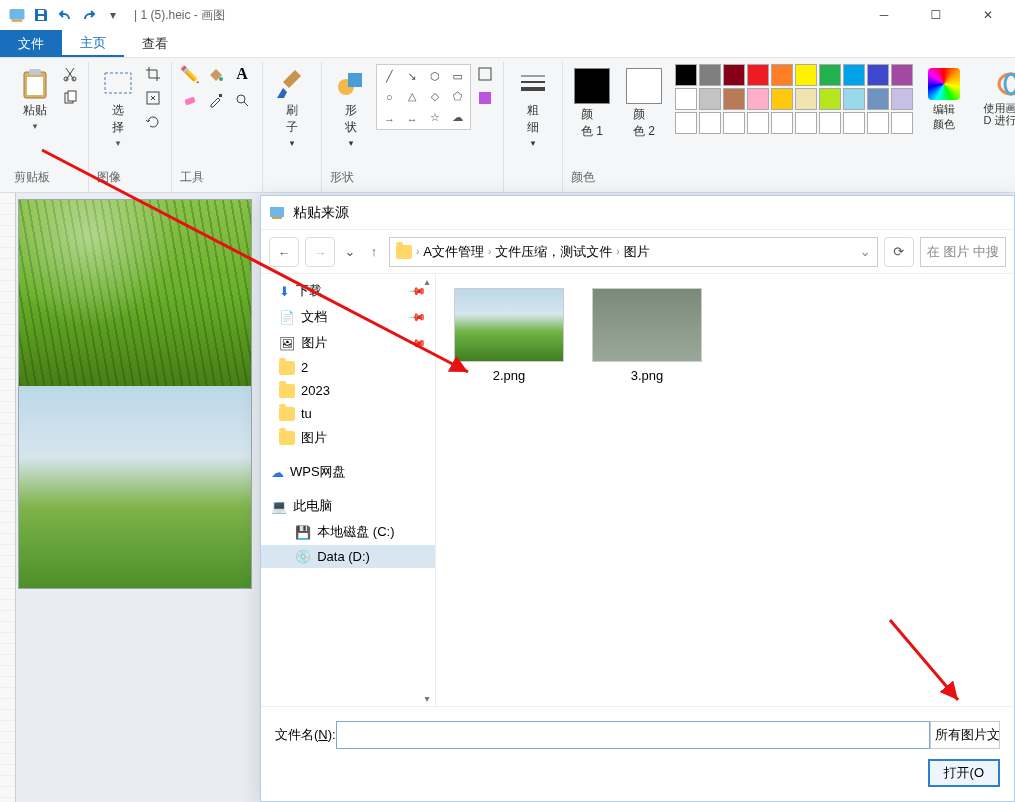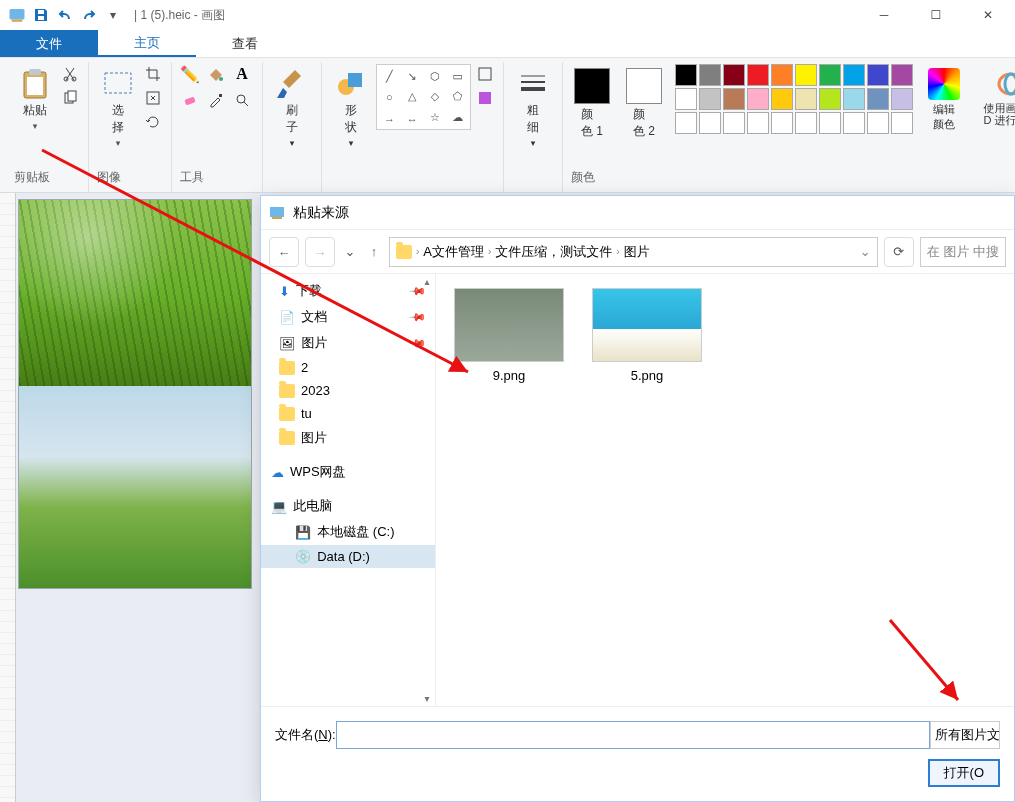--- a/index.html
+++ b/index.html
@@ -9,21 +9,21 @@
 .titlebar { height: 30px; background: #fff; display: flex; align-items: center; padding: 0 4px; font-size: 12px; color: #555; }
 .titlebar .app-icon { width: 18px; height: 18px; margin: 0 4px; }
 .qat { display: flex; gap: 2px; align-items: center; }
 .qat-btn { width: 22px; height: 22px; display: flex; align-items: center; justify-content: center; color: #1a6fbd; }
 .title-text { margin-left: 10px; color: #666; }
 .winctl { margin-left: auto; display: flex; gap: 6px; }
 .winctl div { width: 46px; height: 30px; display: flex; align-items: center; justify-content: center; color: #444; }
 
 
 .ribbon-tabs { height: 28px; display: flex; align-items: stretch; font-size: 13px; border-bottom: 1px solid #e3e3e3; }
-.ribbon-tab { padding: 0 36px; display: flex; align-items: center; color: #333; }
+.ribbon-tab { padding: 0 18px; display: flex; align-items: center; color: #333; }
 .ribbon-tab.file { background: #1a6fbd; color: #fff; }
 .ribbon-tab.active { border-bottom: 2px solid #1a6fbd; color: #1a6fbd; }
 
 
 .ribbon { height: 135px; background: #f5f6f7; border-bottom: 1px solid #dadbdc; display: flex; padding: 4px 6px 0; }
 .ribbon-group { border-right: 1px solid #e0e1e2; padding: 2px 8px; display: flex; flex-direction: column; }
 .ribbon-group .controls { flex: 1; display: flex; align-items: flex-start; gap: 4px; }
 .ribbon-group .label { font-size: 12px; color: #666; padding: 2px 0 4px; }
 .big-btn { width: 42px; display: flex; flex-direction: column; align-items: center; gap: 2px; font-size: 12px; color: #333; padding: 4px 2px; }
 .big-btn .ico { width: 32px; height: 32px; display: flex; align-items: center; justify-content: center; }
@@ -282,20 +282,21 @@
               <rect x="2" y="2" width="12" height="12" fill="none" stroke="#444"></rect>
             </svg>
           </div>
         <div class="small-btn">
             <svg width="16" height="16">
               <rect x="2" y="2" width="12" height="12" fill="#b5d"></rect>
             </svg>
           </div>
       </div>
     </div>
+    <div class="label">形状</div>
   </div>
 
   <div class="ribbon-group">
     <div class="controls">
       <div class="big-btn">
         <span class="ico">
             <svg width="28" height="24" viewBox="0 0 28 24">
               <line x1="2" y1="4" x2="26" y2="4" stroke="#444" stroke-width="1"></line>
               <line x1="2" y1="10" x2="26" y2="10" stroke="#444" stroke-width="2"></line>
               <line x1="2" y1="17" x2="26" y2="17" stroke="#444" stroke-width="4"></line>
@@ -456,26 +457,26 @@
           <span>本地磁盘 (C:)</span>
         </div>
       <div class="tree-item indent sel">
           <span>💿</span>
           <span>Data (D:)</span>
         </div>
       <div class="scroll-ind" style="bottom:2px">▾</div>
     </div>
     <div class="dialog-files">
       <div class="file-item">
+          <div class="thumb t1"></div>
+          <span>2.png</span>
+        </div>
+      <div class="file-item">
           <div class="thumb t3"></div>
-          <span>9.png</span>
-        </div>
-      <div class="file-item">
-          <div class="thumb t4"></div>
-          <span>5.png</span>
+          <span>3.png</span>
         </div>
     </div>
   </div>
   <div class="dialog-footer">
     <div class="fn-row">
       <label>文件名(<u>N</u>):</label>
       <input class="fn-input" type="text" style="">
       <div class="fn-select">
           <span>所有图片文</span>
         </div>

